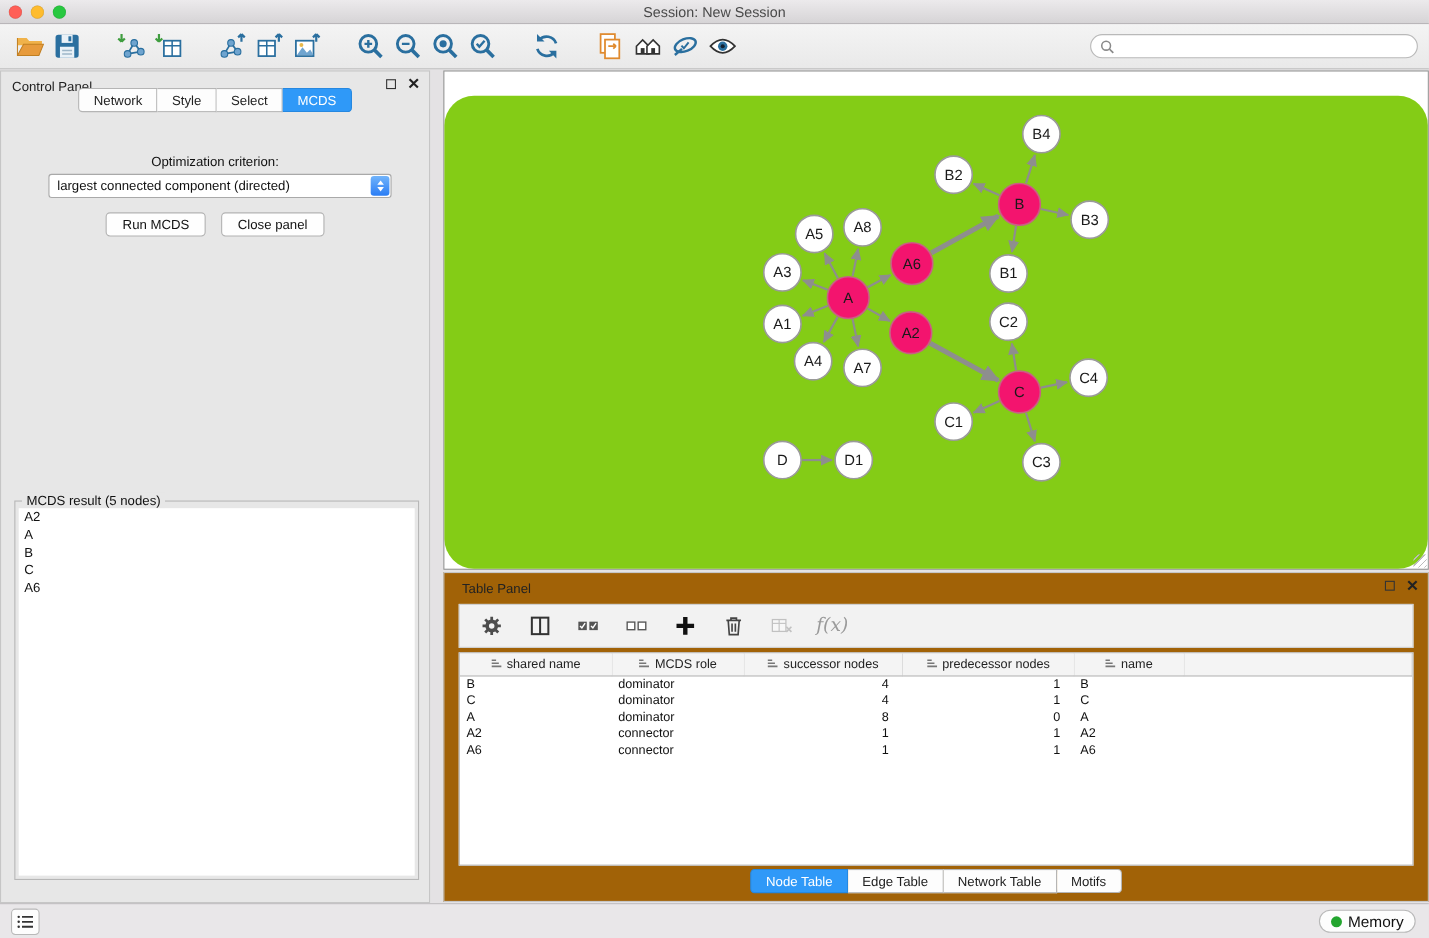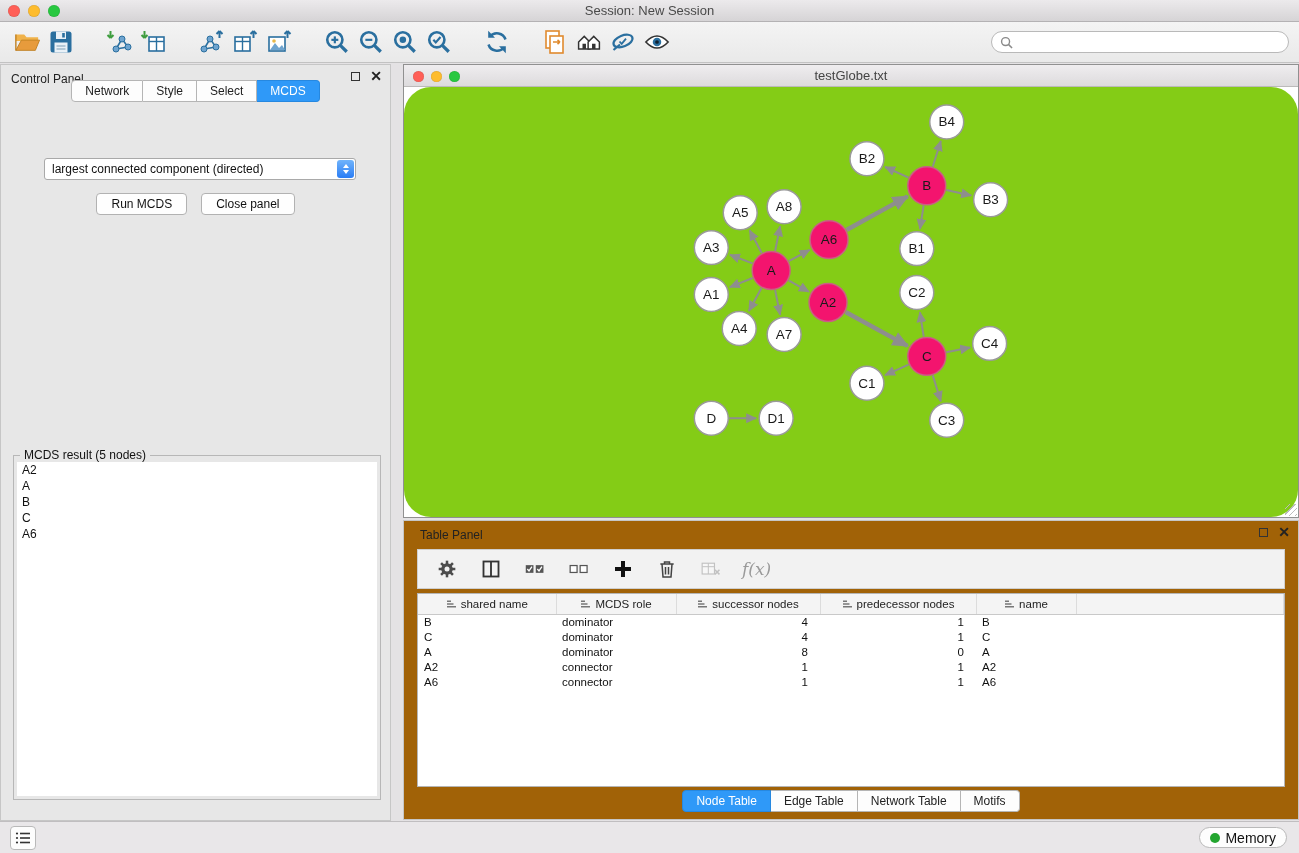--- a/index.html
+++ b/index.html
@@ -279,20 +279,21 @@
         <span class="float-ico"></span>
         <span class="close-ico">✕</span>
       </span>
     </div>
     <div class="segrow">
         <div class="seg">Network</div>
         <div class="seg">Style</div>
         <div class="seg">Select</div>
         <div class="seg active">MCDS</div>
       </div>
+    <div class="opt-label">Optimization criterion:</div>
     <div class="combo">
       <span class="val">largest connected component (directed)</span>
       <span class="step">
           <span class="tri-up"></span>
           <span class="tri-dn"></span>
         </span>
     </div>
     <div class="btnrow">
       <button class="btn">Run MCDS</button>
       <button class="btn">Close panel</button>
@@ -303,28 +304,20 @@
           <div class="result-item">A2</div>
           <div class="result-item">A</div>
           <div class="result-item">B</div>
           <div class="result-item">C</div>
           <div class="result-item">A6</div>
         </div>
     </div>
   </div>
 
   <div class="net-window">
-    <div class="net-titlebar">
-      <div class="traffic">
-        <span class="light red"></span>
-        <span class="light yellow"></span>
-        <span class="light green"></span>
-      </div>
-      <div class="net-title">testGlobe.txt</div>
-    </div>
     <div class="net-canvas">
       <svg viewBox="0 0 894 431" preserveAspectRatio="xMinYMin meet">
         <defs>
           <marker id="arrow-s" markerUnits="userSpaceOnUse" markerWidth="11" markerHeight="10" refX="10" refY="5" orient="auto">
               <path d="M0 0 L11 5 L0 10 z" fill="#8e8e8e"></path>
             </marker>
           <marker id="arrow-l" markerUnits="userSpaceOnUse" markerWidth="17" markerHeight="15" refX="15" refY="7.5" orient="auto">
               <path d="M0 0 L17 7.5 L0 15 z" fill="#8e8e8e"></path>
             </marker>
         </defs>

